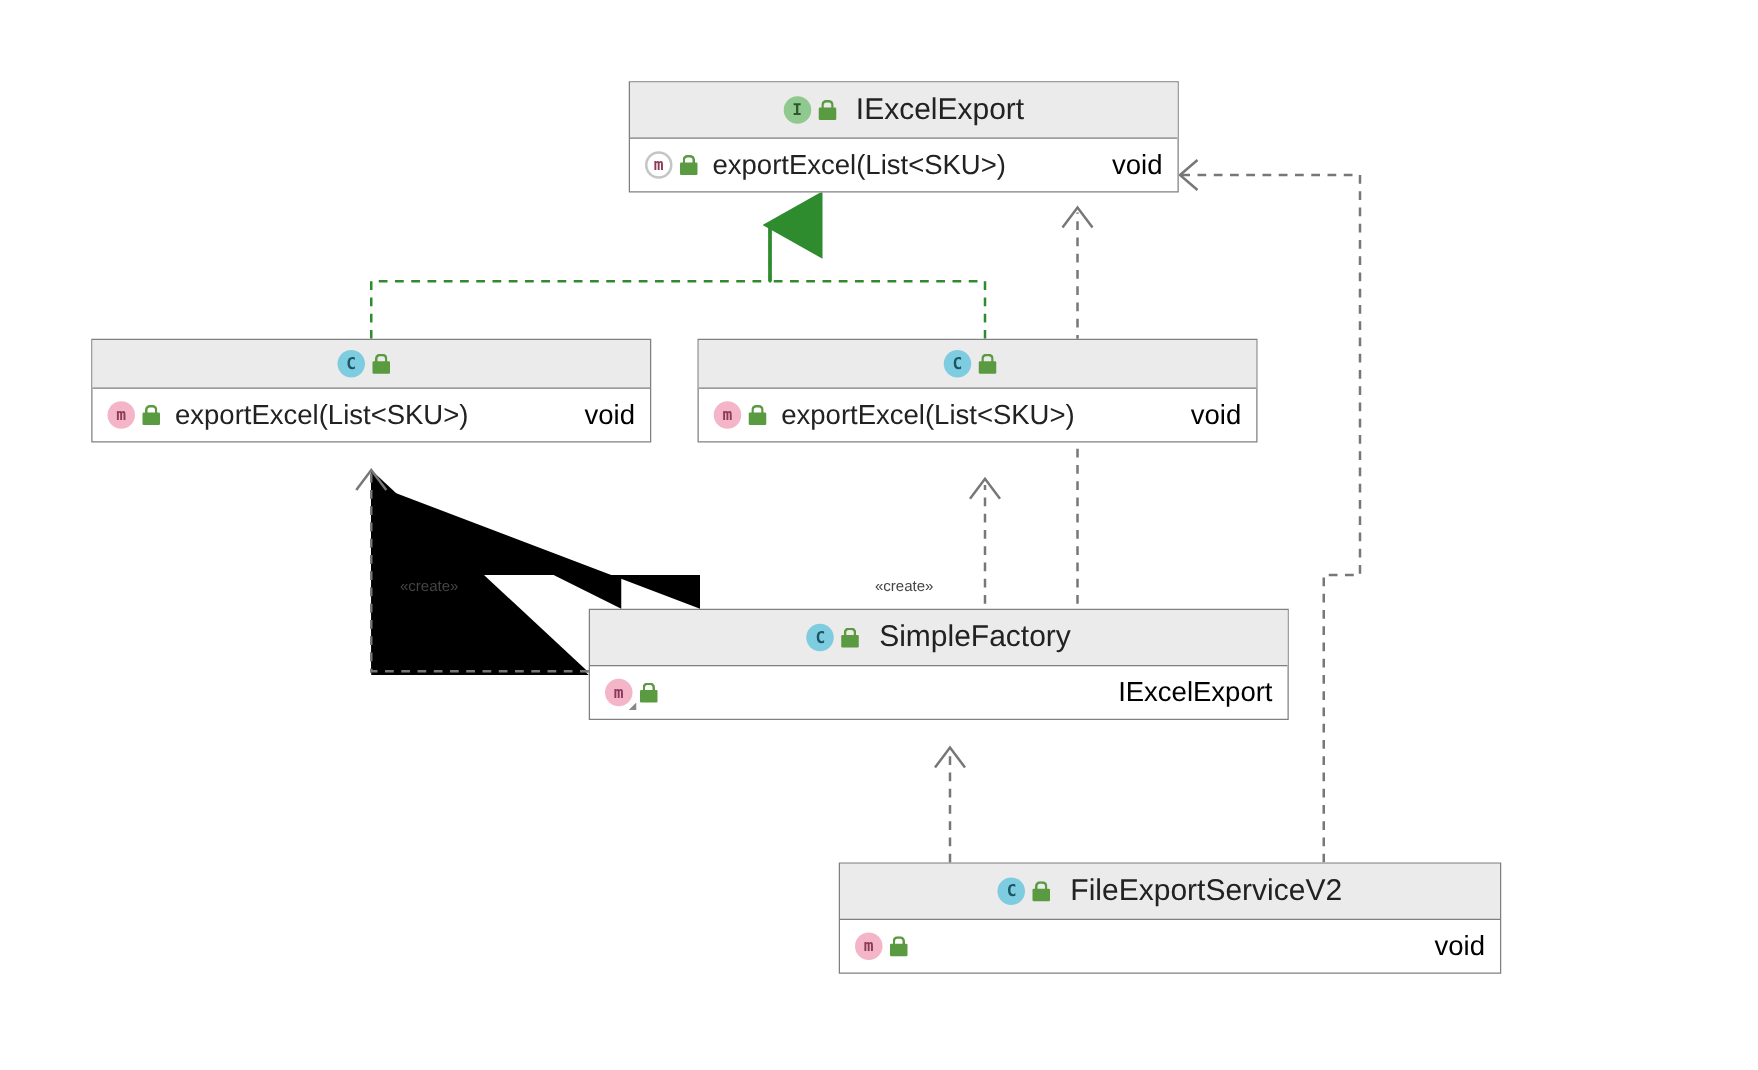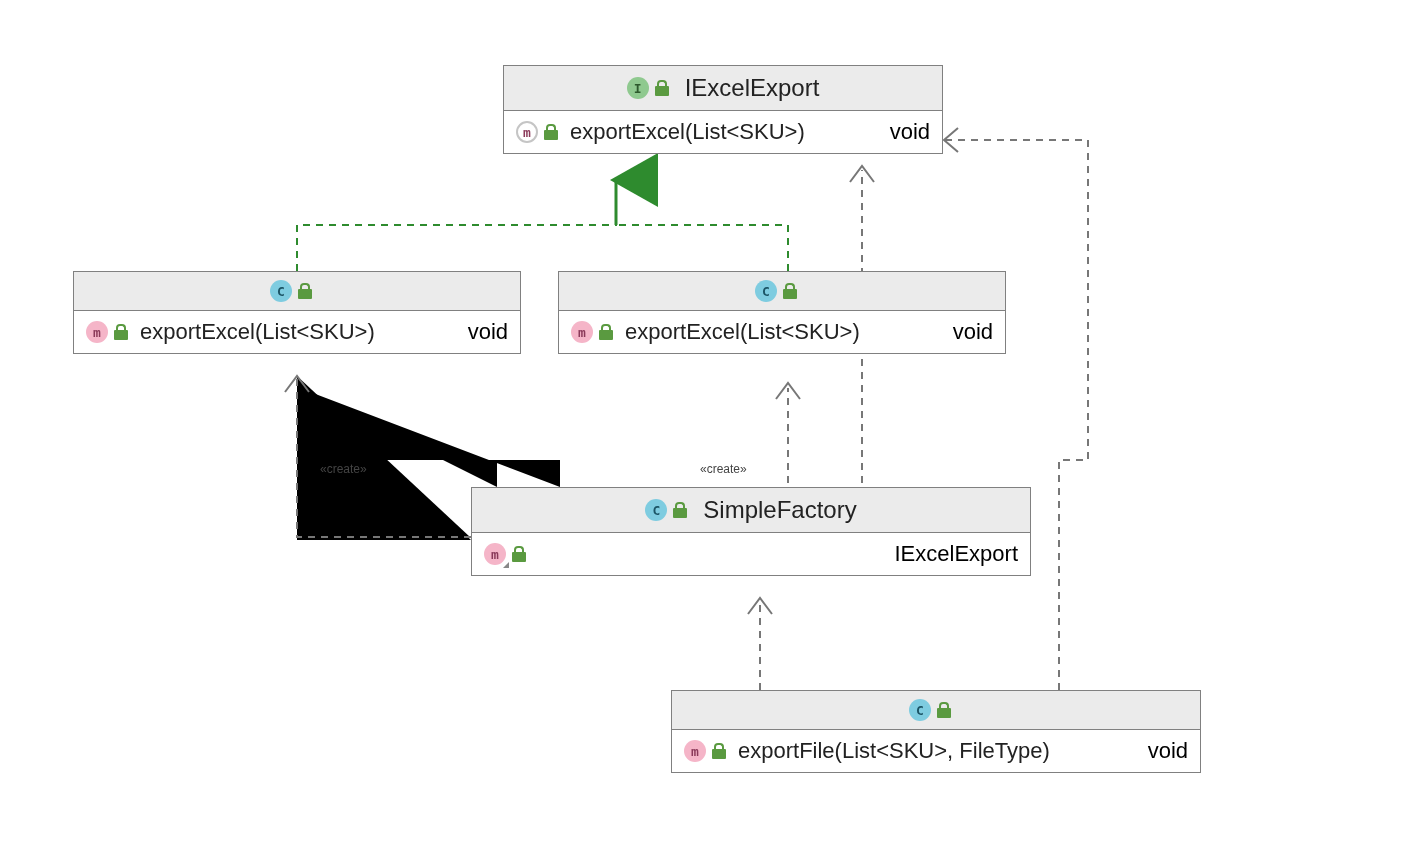--- a/index.html
+++ b/index.html
@@ -222,23 +222,23 @@
     <span class="badge badge-method badge-static">m</span>
     <span class="lock"></span>
     <span class="ret-type">IExcelExport</span>
   </div>
 </div>
 
 <div class="uml-box" style="left:671px; top:690px; width:530px;">
   <div class="uml-header">
     <span class="badge badge-class">C</span>
     <span class="lock"></span>
+    <span class="name-text">FileExportServiceV2</span>
   </div>
   <div class="uml-body">
     <span class="badge badge-method">m</span>
     <span class="lock"></span>
-    <span>exportFile(List&lt;SKU&gt;, FileType)</span>
     <span class="ret-type">void</span>
   </div>
 </div>
 
 <div class="label" style="left:320px; top:425px;">«create»</div>
 <div class="label" style="left:700px; top:425px;">«create»</div>
 
 </body></html>

